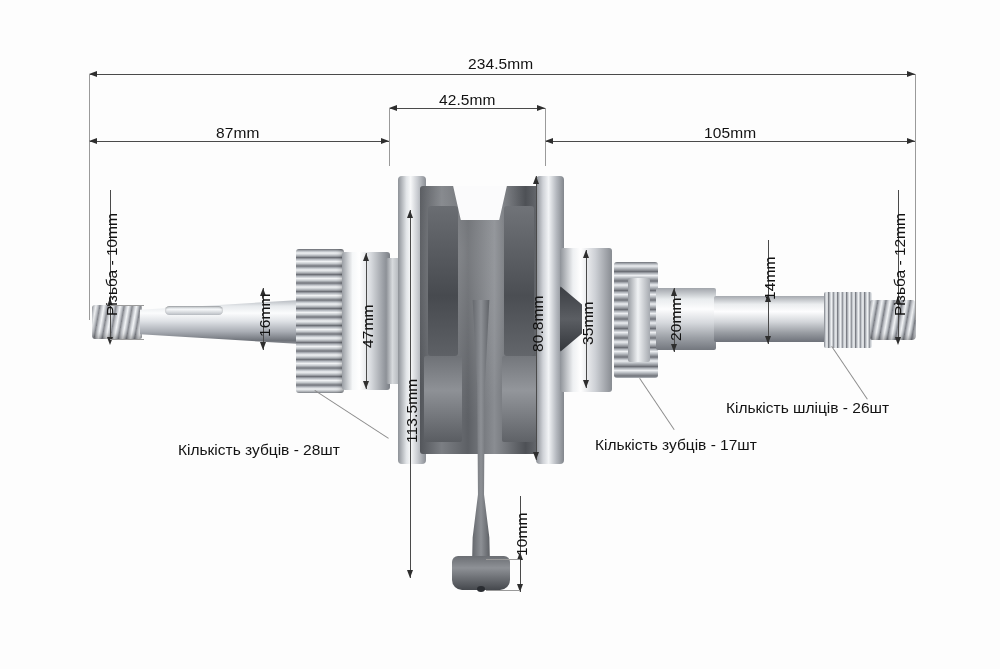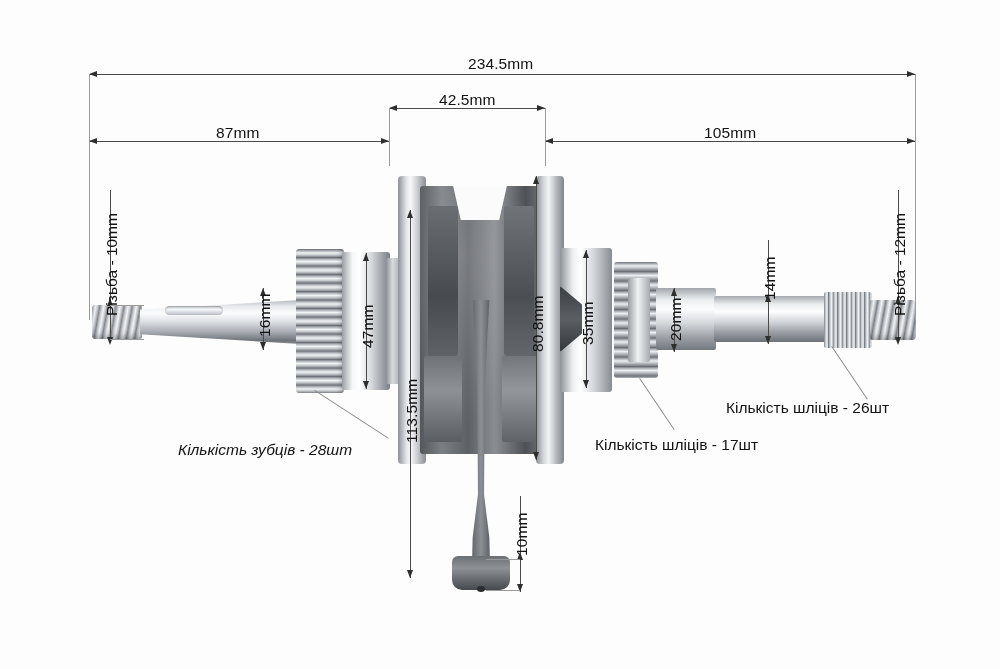--- a/index.html
+++ b/index.html
@@ -309,21 +309,21 @@
   <div class="dimtext vert" style="left:762px;top:300px;">14mm</div>
 
   <div class="dimline v" style="left:520px;top:496px;height:96px;"></div>
   <div class="arrow up" style="left:516.8px;top:552px;"></div>
   <div class="arrow down" style="left:516.8px;top:584px;"></div>
   <div class="ext h" style="position:absolute;left:486px;top:559px;width:34px;height:1px;background:#9a9a9a;"></div>
   <div class="ext h" style="position:absolute;left:486px;top:590px;width:34px;height:1px;background:#9a9a9a;"></div>
   <div class="dimtext vert" style="left:514px;top:556px;">10mm</div>
 
   <div class="leader" style="left:315px;top:390px;width:88px;transform:rotate(33deg);"></div>
-  <div class="note" style="left:178px;top:442px;font-style:italic;">Кількість зубців - 28шт</div>
+  <div class="note" style="left:178px;top:442px;">Кількість зубців - 28шт</div>
 
   <div class="leader" style="left:640px;top:378px;width:62px;transform:rotate(56deg);"></div>
-  <div class="note" style="left:595px;top:437px;">Кількість шліців - 17шт</div>
+  <div class="note" style="left:595px;top:437px;">Кількість зубців - 17шт</div>
 
   <div class="leader" style="left:832px;top:346px;width:64px;transform:rotate(56deg);"></div>
   <div class="note" style="left:726px;top:400px;">Кількість шліців - 26шт</div>
 
 </div>
 
 </body></html>

